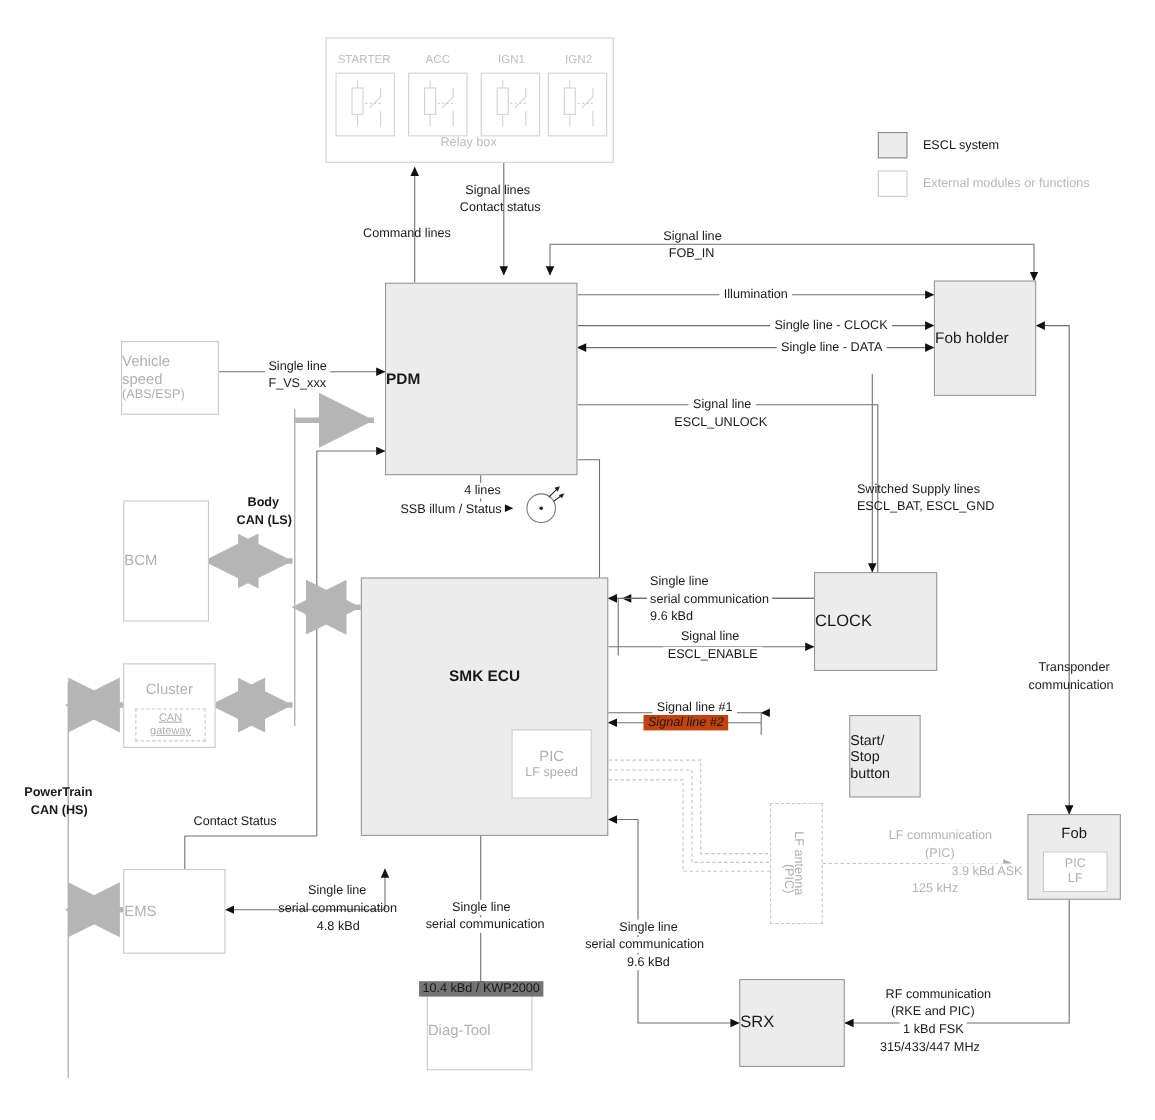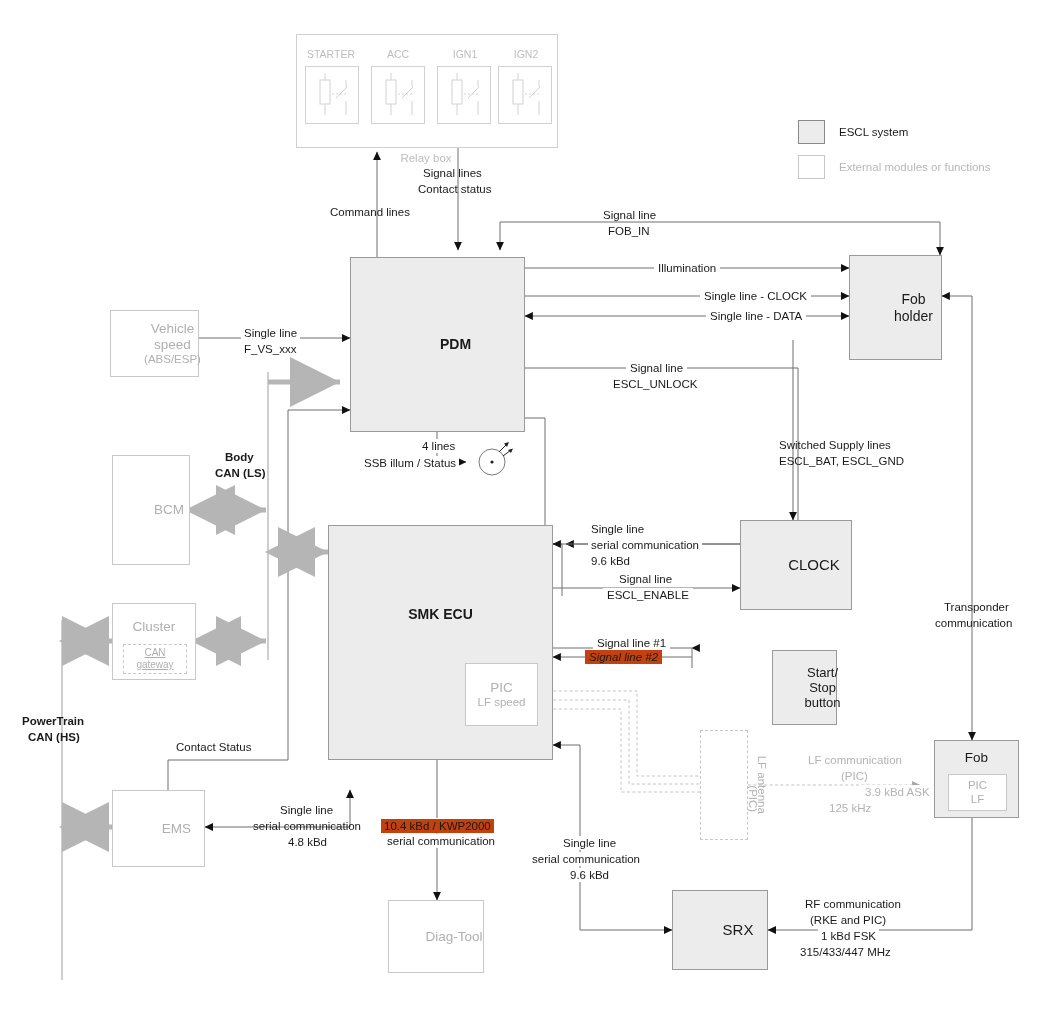--- a/index.html
+++ b/index.html
@@ -2,21 +2,21 @@
 <html><head>
 <meta charset="utf-8">
 <title>ESCL System Block Diagram</title>
 <style>
   html,body{margin:0;padding:0;background:#ffffff;}
   body{font-family:"Liberation Sans","DejaVu Sans",sans-serif;}
   #stage{position:relative;width:1050px;height:1018px;overflow:hidden;background:#fff;}
   svg#wires{position:absolute;left:0;top:0;width:1050px;height:1018px;pointer-events:none;}
 
   .blk{position:absolute;box-sizing:border-box;display:flex;flex-direction:column;
-       align-items:center;justify-content:center;text-align:center;line-height:1.18;padding-left:36px;}
+       align-items:flex-start;justify-content:center;text-align:center;line-height:1.18;}
   
   .escl{background:#ececec;border:1px solid #9a9a9a;color:#1a1a1a;}
   
   .ext{background:#ffffff;border:1px solid #c8c8c8;color:#b0b0b0;}
   .ext-dash{background:#ffffff;border:1px dashed #c8c8c8;color:#b0b0b0;}
 
   .lbl{position:absolute;font-size:11.5px;color:#1a1a1a;line-height:1.25;
        text-align:center;white-space:nowrap;}
   .lbl.gray{color:#b3b3b3;}
   .lbl.bold{font-weight:bold;}
@@ -26,21 +26,21 @@
   .med{font-size:13.5px;font-weight:normal;}
   .sm{font-size:11.5px;}
   .xs{font-size:10px;text-decoration:underline;}
 
   
   #relay-box{position:absolute;left:296px;top:34px;width:260px;height:112px;
      background:#fff;border:1px solid #cfcfcf;}
   .relay-cell{position:absolute;width:52px;height:56px;background:#fff;border:1px solid #d2d2d2;}
   .relay-cap{position:absolute;font-size:10.5px;color:#bdbdbd;text-align:center;width:60px;}
   #relay-caption{position:absolute;left:296px;top:124px;width:260px;text-align:center;
-     font-size:11.5px;color:#bdbdbd;margin-top:28px;}
+     font-size:11.5px;color:#bdbdbd;}
 
   
   #legend{position:absolute;left:798px;top:120px;}
   .lg-row{display:flex;align-items:center;margin-bottom:11px;}
   .lg-sw{width:27px;height:24px;box-sizing:border-box;margin-right:14px;}
   .lg-sw.a{background:#ececec;border:1px solid #8a8a8a;}
   .lg-sw.b{background:#ffffff;border:1px solid #c8c8c8;}
   .lg-tx{font-size:11.5px;color:#1a1a1a;white-space:nowrap;}
   .lg-tx.gray{color:#b8b8b8;}
 
@@ -346,21 +346,21 @@
   <div class="lbl" style="left:935px;top:616px;">communication</div>
 
   <div class="lbl" style="left:172px;top:740px;background:#fff;padding:0 4px;">Contact Status</div>
 
   <div class="lbl" style="left:280px;top:803px;">Single line</div>
   <div class="lbl" style="left:253px;top:819px;">serial communication</div>
   <div class="lbl" style="left:288px;top:835px;">4.8 kBd</div>
 
   <div class="lbl" style="left:408px;top:818px;background:#fff;padding:0 3px;">Single line</div>
   <div class="lbl" style="left:384px;top:834px;background:#fff;padding:0 3px;">serial communication</div>
-  <div class="lbl" style="left:381px;top:819px;background:#c2410c;padding:0 3px;">10.4 kBd / KWP2000</div>
+  <div class="lbl" style="left:381px;top:892px;background:#737373;padding:0 3px;">10.4 kBd / KWP2000</div>
 
   <div class="lbl" style="left:560px;top:836px;background:#fff;padding:0 3px;">Single line</div>
   <div class="lbl" style="left:529px;top:852px;background:#fff;padding:0 3px;">serial communication</div>
   <div class="lbl" style="left:567px;top:868px;background:#fff;padding:0 3px;">9.6 kBd</div>
 
   <div class="lbl gray" style="left:808px;top:753px;">LF communication</div>
   <div class="lbl gray" style="left:841px;top:769px;">(PIC)</div>
   <div class="lbl gray" style="left:862px;top:785px;background:#fff;padding:0 3px;">3.9 kBd ASK</div>
   <div class="lbl gray" style="left:829px;top:801px;">125 kHz</div>
 

